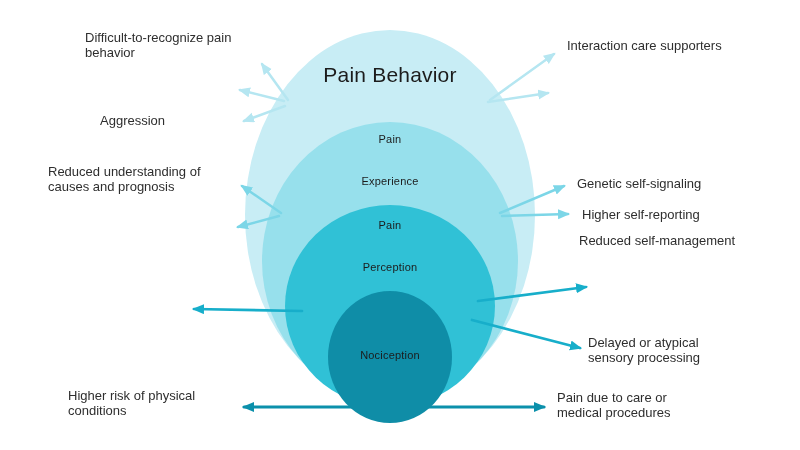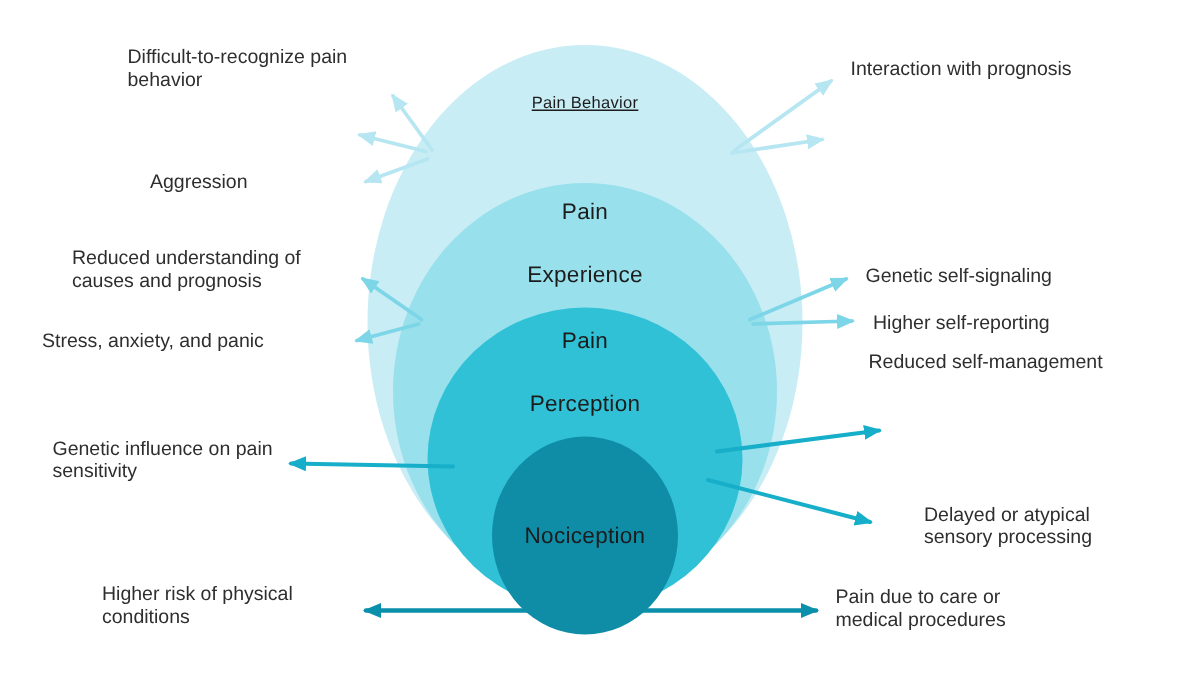--- a/index.html
+++ b/index.html
@@ -16,25 +16,25 @@
     font-size:13px;
     line-height:1.18;
     color:#2e2e2e;
     text-align:left;
   }
   .lbl.left-align{text-align:left;}
   .ring-label{
     position:absolute;
     left:240px;width:300px;
     text-align:center;
-    font-size:15px;
+    font-size:11px;
     color:#1c1c1c;
     letter-spacing:.2px;
   }
-  .ring-label.big{font-size:11px;text-decoration:underline;}
+  .ring-label.big{font-size:21px;}
 </style>
 </head>
 <body>
 
 <div class="stage">
 
   <svg width="800" height="450" viewBox="0 0 800 450">
     <defs>
       <marker id="m1" orient="auto" markerUnits="userSpaceOnUse" markerWidth="13" markerHeight="11" refX="10" refY="5">
         <path d="M0,0 L12,5 L0,10 Z" fill="#b5e6f1"></path>
@@ -83,24 +83,22 @@
   <div class="ring-label big" style="top:63px">Pain Behavior</div>
   <div class="ring-label" style="top:133px">Pain</div>
   <div class="ring-label" style="top:175px">Experience</div>
   <div class="ring-label" style="top:219px">Pain</div>
   <div class="ring-label" style="top:261px">Perception</div>
   <div class="ring-label" style="top:349px">Nociception</div>
 
   <div class="lbl" style="left:85px;top:30px;width:185px">Difficult-to-recognize pain behavior</div>
   <div class="lbl" style="left:100px;top:113px;width:120px">Aggression</div>
   <div class="lbl" style="left:48px;top:164px;width:180px">Reduced understanding of causes and prognosis</div>
-  <div class="lbl" style="left:28px;top:219px;width:205px">Stress, anxiety, and panic</div>
-  <div class="lbl" style="left:35px;top:291px;width:150px">Genetic influence on pain sensitivity</div>
   <div class="lbl" style="left:68px;top:388px;width:158px">Higher risk of physical conditions</div>
 
-  <div class="lbl left-align" style="left:567px;top:38px;width:200px">Interaction with prognosis</div>
+  <div class="lbl left-align" style="left:567px;top:38px;width:200px">Interaction care supporters</div>
   <div class="lbl left-align" style="left:577px;top:176px;width:200px">Genetic self-signaling</div>
   <div class="lbl left-align" style="left:582px;top:207px;width:200px">Higher self-reporting</div>
   <div class="lbl left-align" style="left:579px;top:233px;width:210px">Reduced self-management</div>
-  <div class="lbl" style="left:616px;top:335px;width:145px">Delayed or atypical sensory processing</div>
+  <div class="lbl" style="left:588px;top:335px;width:145px">Delayed or atypical sensory processing</div>
   <div class="lbl" style="left:557px;top:390px;width:150px">Pain due to care or medical procedures</div>
 
 </div>
 
 </body></html>

